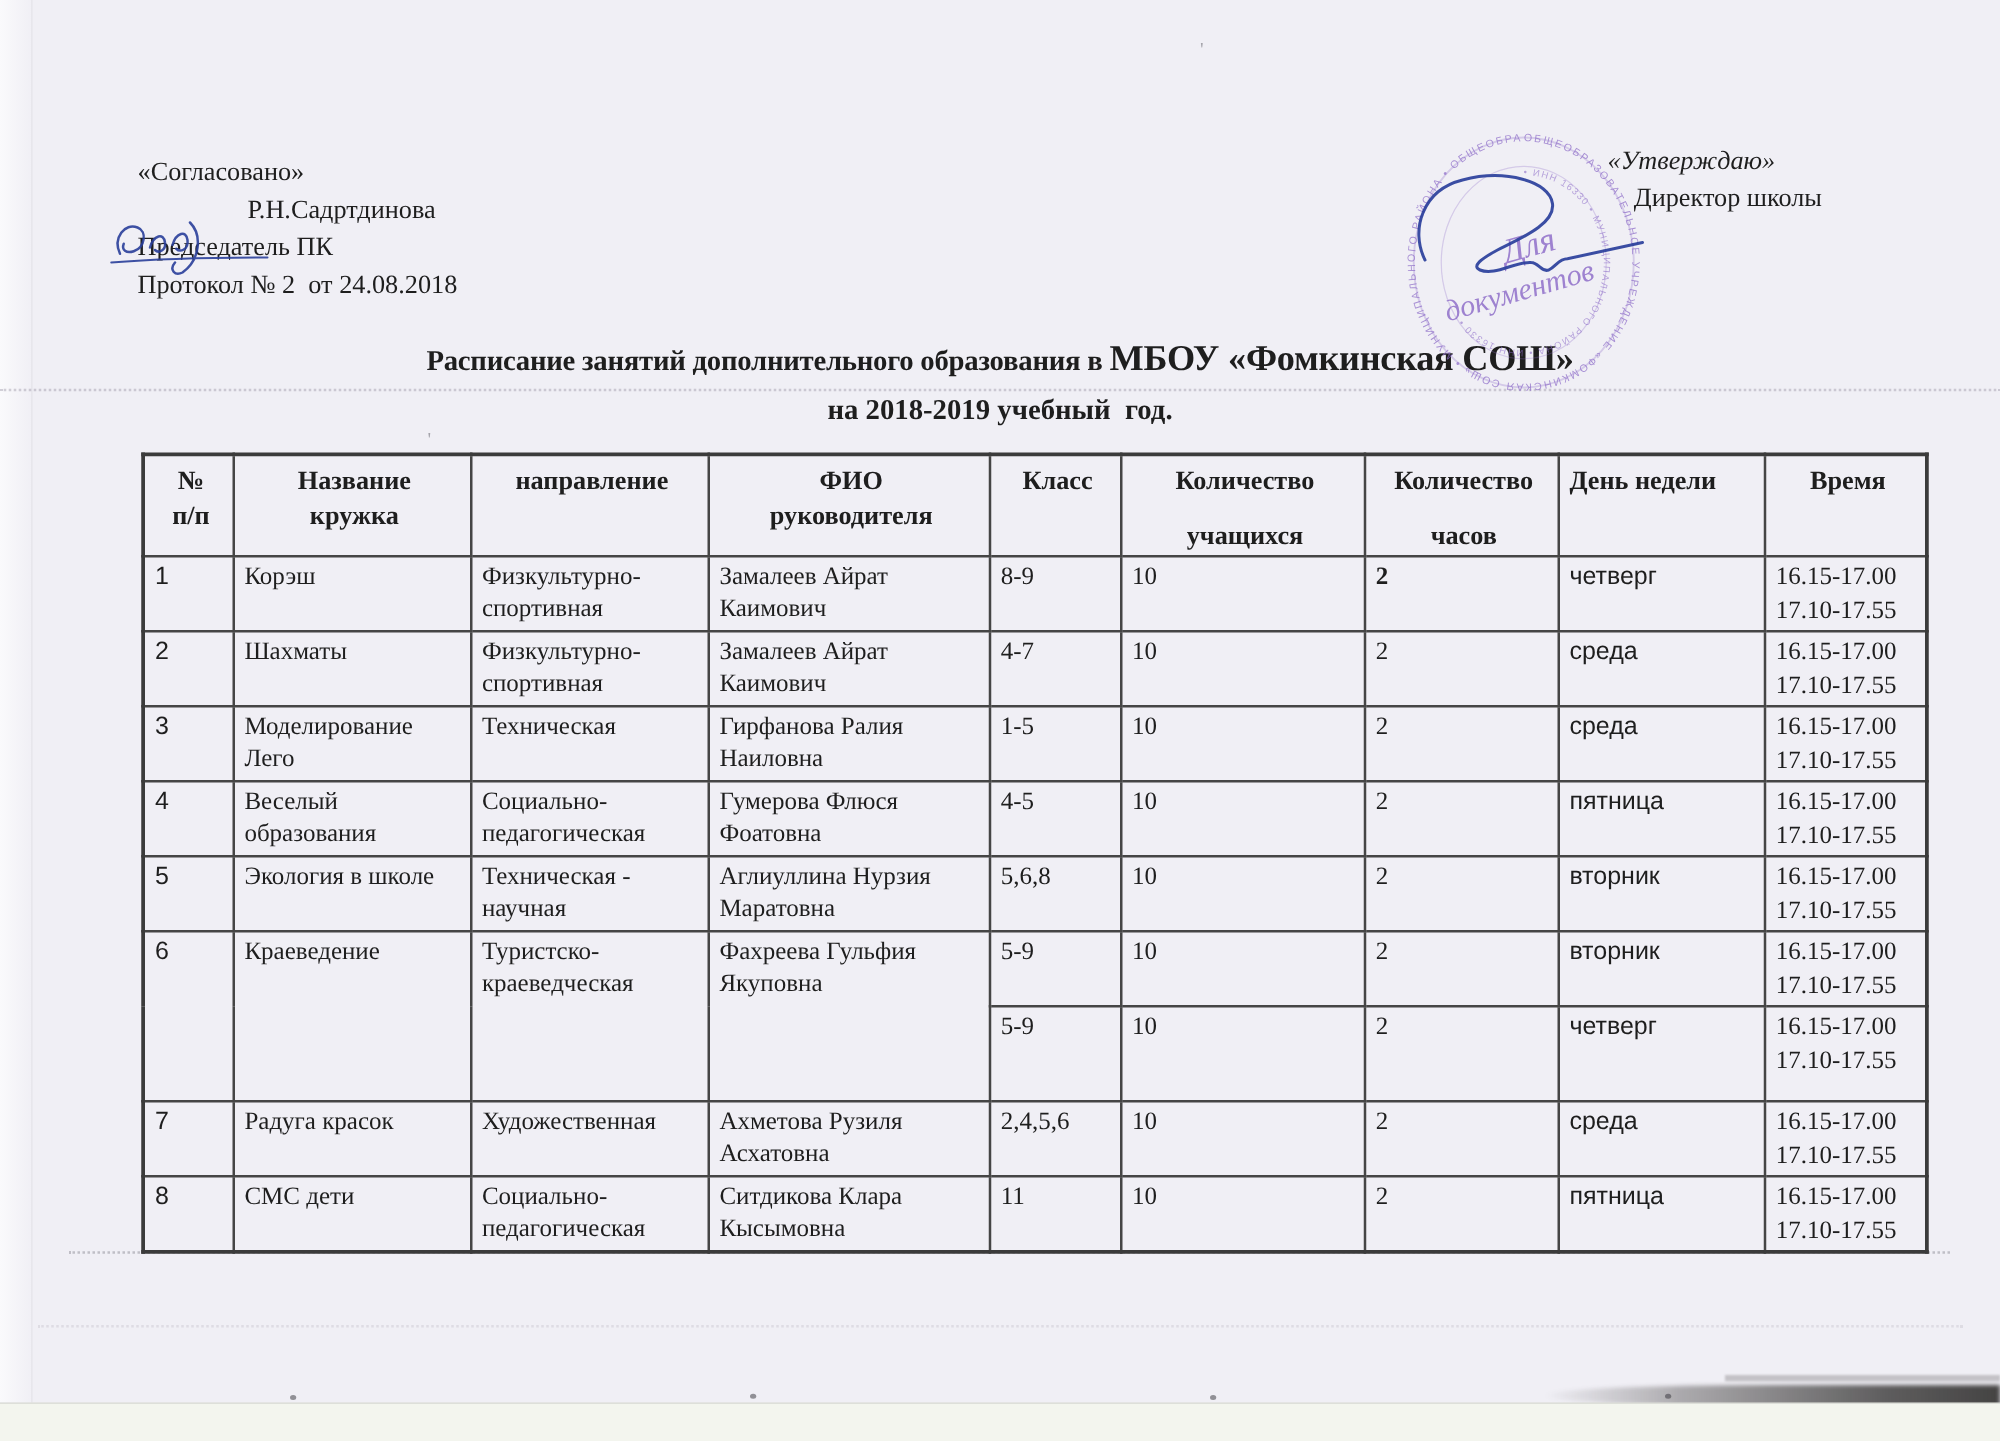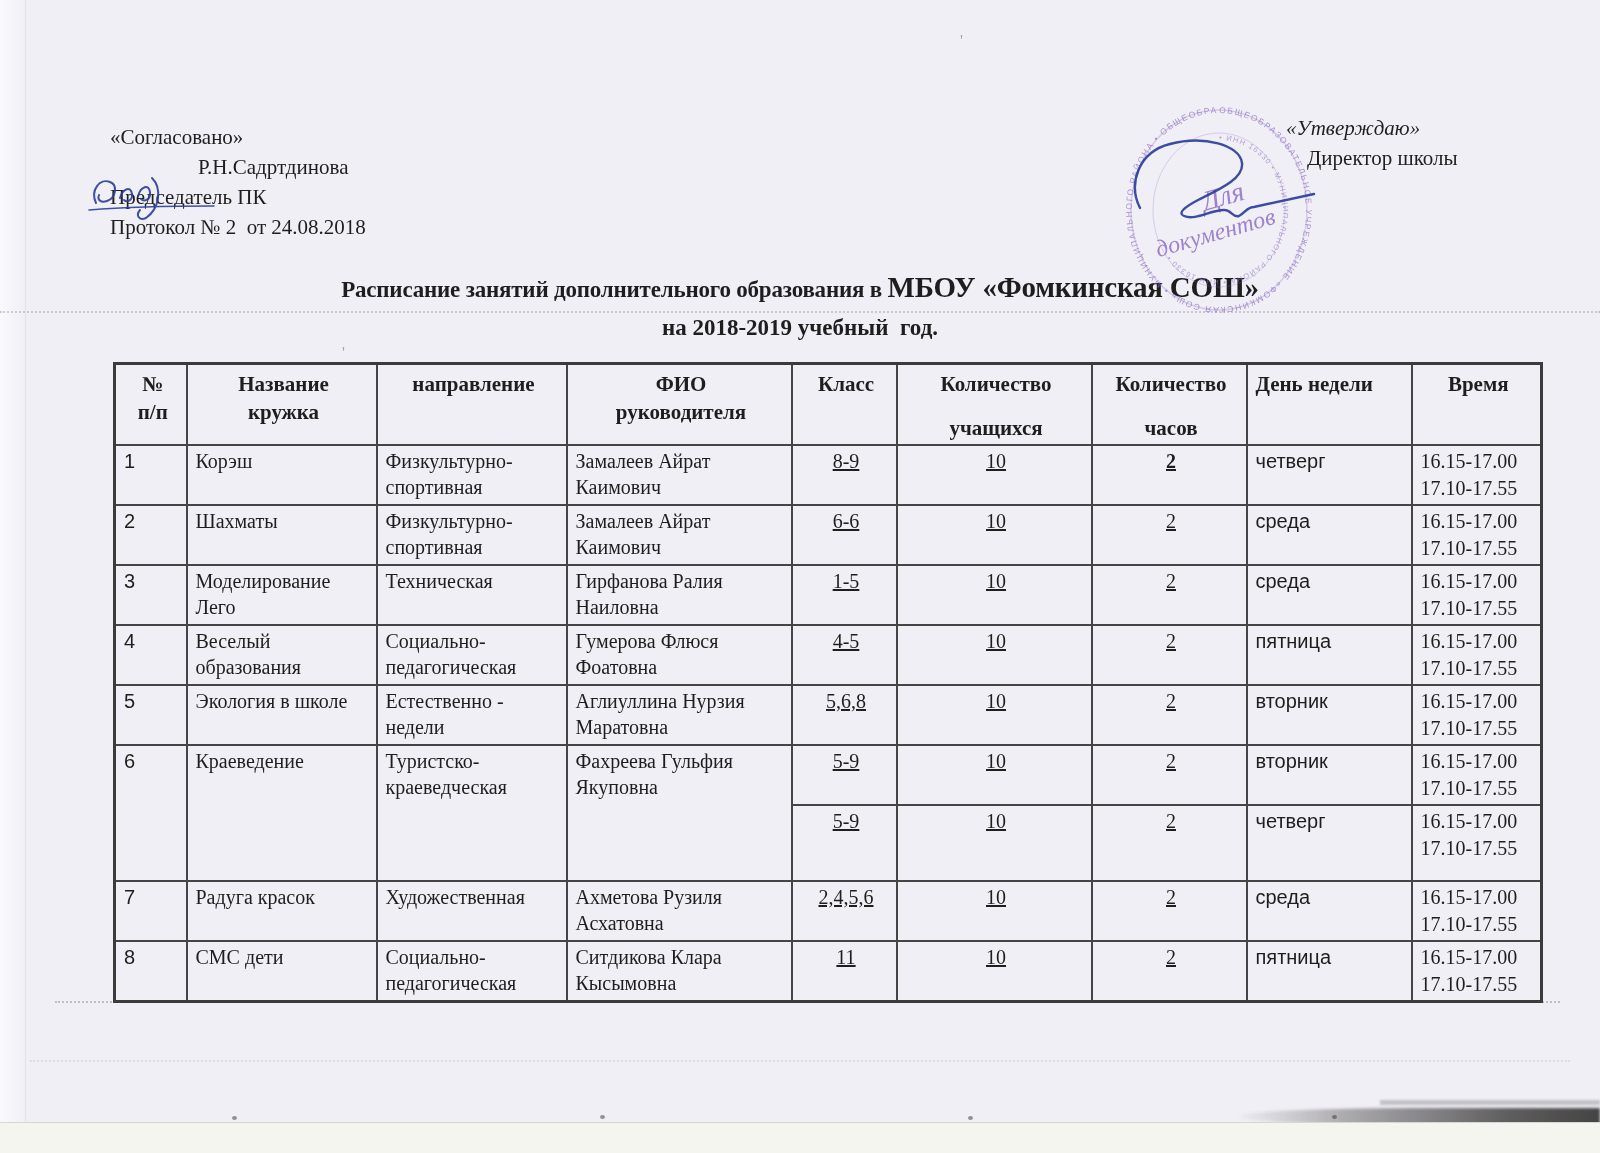--- a/index.html
+++ b/index.html
@@ -30,21 +30,21 @@
   .schedule th,.schedule td{border:2px solid #454545;vertical-align:top;
         font-size:20px;line-height:26px;padding:2px 4px 2px 8px;overflow:hidden;}
   .schedule{border:3px solid #3b3b3b;}
   .schedule th{font-size:21px;font-weight:bold;text-align:center;padding-top:5px;line-height:28px;}
   .schedule th.gap .l2{margin-top:16px;}
   .schedule th.left{text-align:left;padding-left:8px;}
   .td-num{font-family:"Liberation Sans",sans-serif;font-size:19px;padding-left:10px;}
   .td-name{padding-right:46px;}
   .td-dir{padding-right:28px;}
   .td-teacher{padding-right:30px;}
-  .td-grade,.td-students,.td-hours{text-align:center;padding-left:4px;padding-right:4px;text-decoration:underline;}
+  .td-grade,.td-students,.td-hours{padding-left:4px;padding-right:4px;}
   .td-hours.bold{font-weight:bold;}
   .td-day{font-family:"Liberation Sans",sans-serif;font-size:19px;padding-left:10px;}
   .td-time{padding-left:6px;padding-right:2px;}
   .td-time div{line-height:27px;}
   
   .stamp-svg{position:absolute;left:1110px;top:96px;opacity:0.92;}
   .sig-right-svg{position:absolute;left:1128px;top:130px;}
   .sig-left-svg{position:absolute;left:86px;top:170px;}
   
   .dotline{position:absolute;height:0;border-top:2px dotted rgba(105,98,118,0.28);}
@@ -185,21 +185,21 @@
           <td class="td-time">
             <div>16.15-17.00</div>
             <div>17.10-17.55</div>
           </td>
         </tr>
         <tr style="height: 56px;">
           <td class="td-num">2</td>
           <td class="td-name">Шахматы</td>
           <td class="td-dir">Физкультурно-спортивная</td>
           <td class="td-teacher">Замалеев Айрат Каимович</td>
-          <td class="td-grade">6-6</td>
+          <td class="td-grade">4-7</td>
           <td class="td-students">10</td>
           <td class="td-hours">2</td>
           <td class="td-day">среда</td>
           <td class="td-time">
             <div>16.15-17.00</div>
             <div>17.10-17.55</div>
           </td>
         </tr>
         <tr style="height: 56px;">
           <td class="td-num">3</td>
@@ -225,21 +225,21 @@
           <td class="td-hours">2</td>
           <td class="td-day">пятница</td>
           <td class="td-time">
             <div>16.15-17.00</div>
             <div>17.10-17.55</div>
           </td>
         </tr>
         <tr style="height: 51px;">
           <td class="td-num">5</td>
           <td class="td-name">Экология в школе</td>
-          <td class="td-dir">Естественно - недели</td>
+          <td class="td-dir">Техническая - научная</td>
           <td class="td-teacher">Аглиуллина Нурзия Маратовна</td>
           <td class="td-grade">5,6,8</td>
           <td class="td-students">10</td>
           <td class="td-hours">2</td>
           <td class="td-day">вторник</td>
           <td class="td-time">
             <div>16.15-17.00</div>
             <div>17.10-17.55</div>
           </td>
         </tr>

